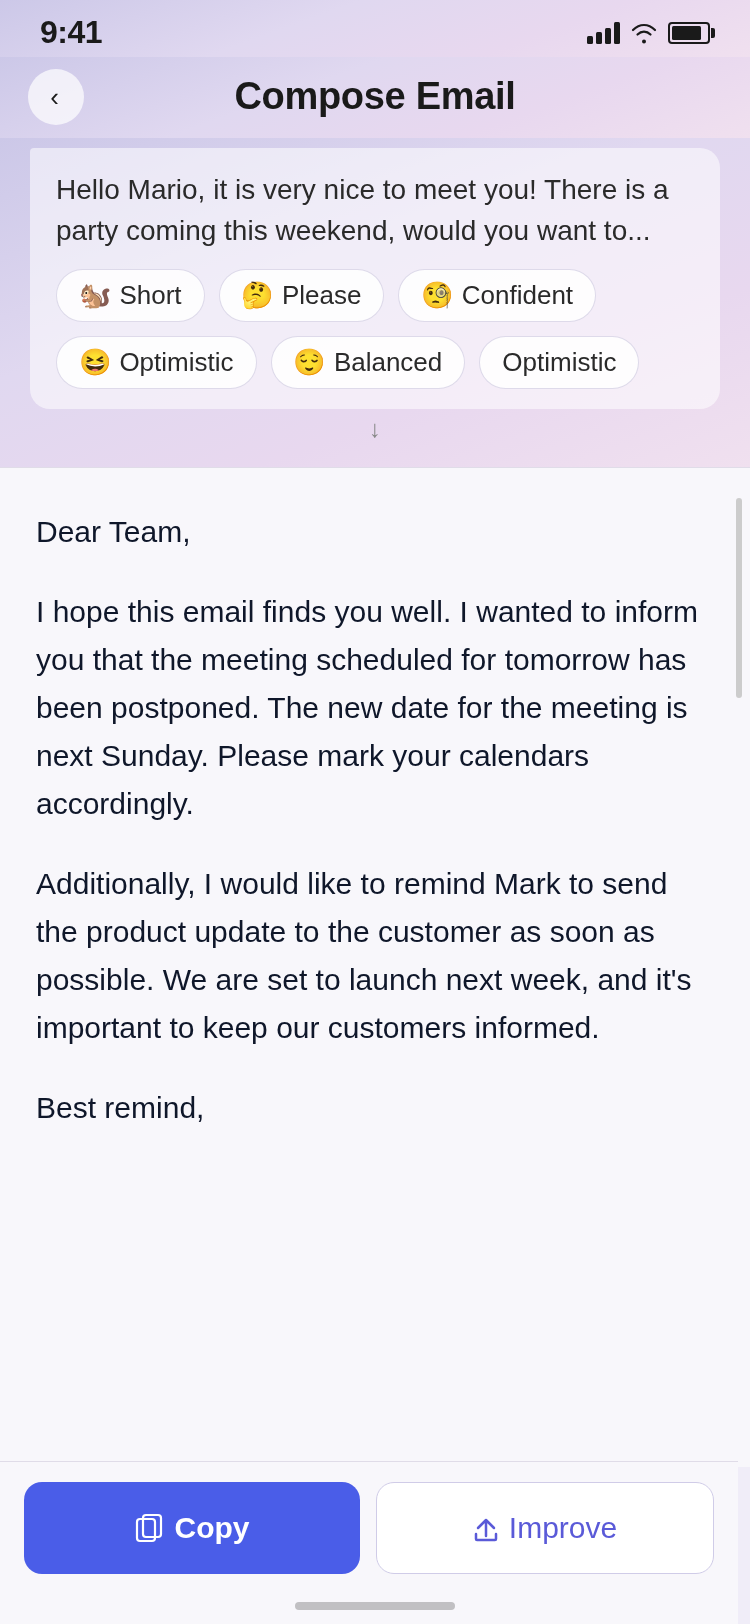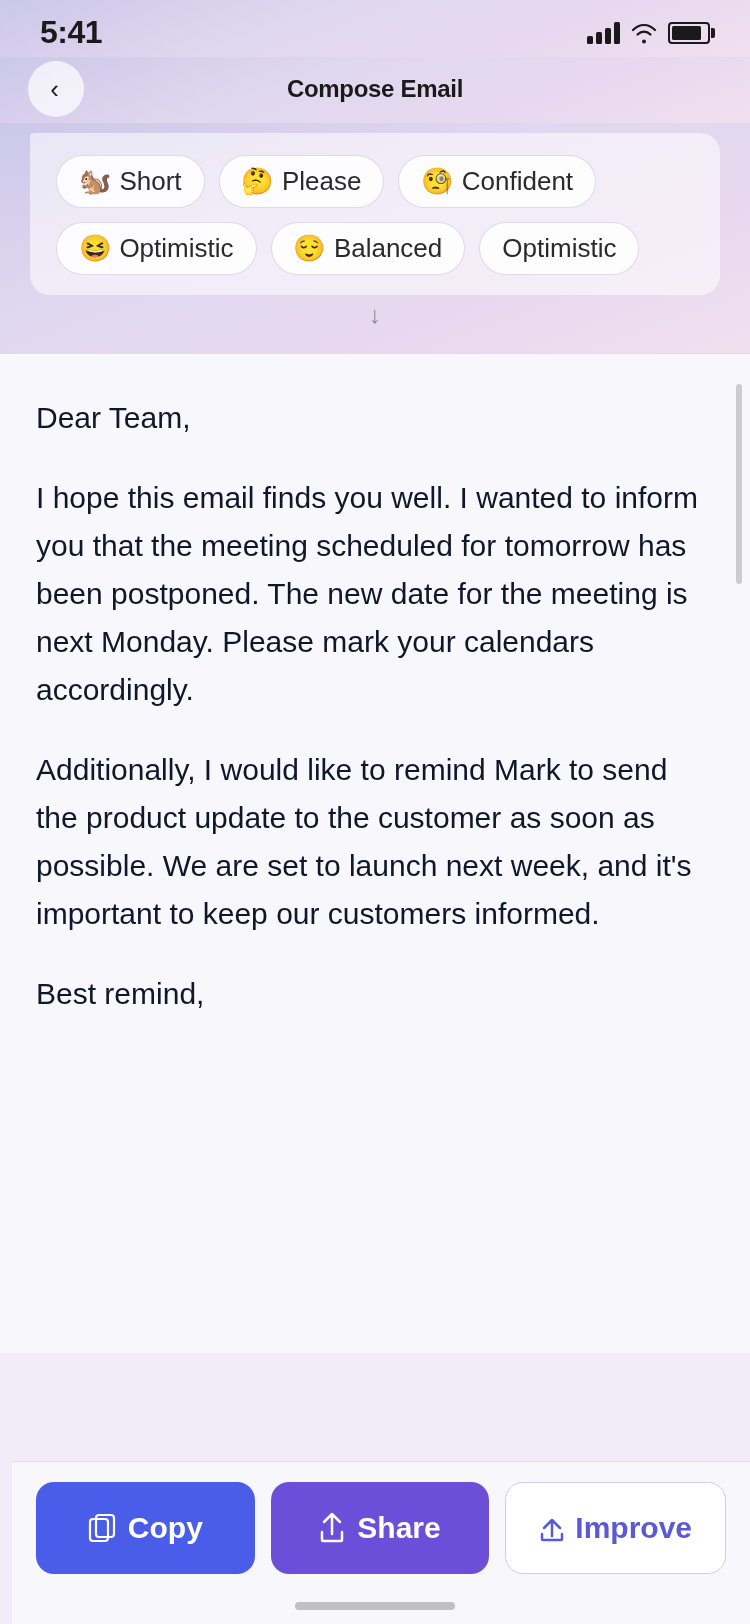--- a/index.html
+++ b/index.html
@@ -108,21 +108,21 @@
     }
 
     .back-chevron {
       font-size: 26px;
       color: #1a1a1a;
       line-height: 1;
       margin-left: -3px;
     }
 
     .header-title {
-      font-size: 24px;
+      font-size: 38px;
       font-weight: 700;
       color: #1a1a1a;
       letter-spacing: -0.3px;
     }
 
     
     .suggestion-section {
       background: linear-gradient(160deg, #ccc8e8 0%, #e0d8f0 40%, #e8d8ef 70%, #f0e0ef 100%);
       padding: 10px 30px 20px 30px;
     }
@@ -205,21 +205,21 @@
     }
 
     .email-body p:last-child {
       margin-bottom: 0;
     }
 
     
     .action-bar {
       position: fixed;
       bottom: 0;
-      left: 12px;
+      left: 0;
       width: 738px;
       background: #f8f7fb;
       padding: 20px 24px 50px 24px;
       border-top: 1px solid #e0dce8;
       display: flex;
       gap: 16px;
     }
 
     .btn-copy {
       flex: 1;
@@ -254,21 +254,21 @@
     }
 
     .btn-improve {
       flex: 1;
       background: white;
       border: 1.5px solid #d0cce8;
       border-radius: 18px;
       padding: 28px 20px;
       color: #5a5ad8;
       font-size: 30px;
-      font-weight: 700;
+      font-weight: 400;
       cursor: pointer;
       display: flex;
       align-items: center;
       justify-content: center;
       gap: 10px;
     }
 
     
     .home-indicator {
       position: fixed;
@@ -279,21 +279,21 @@
       height: 8px;
       background: #1a1a1a;
       border-radius: 4px;
       opacity: 0.25;
     }
   </style>
 </head>
 <body>
 
 <div class="status-bar">
-  <span class="status-time">5:41</span>
+  <span class="status-time">9:41</span>
   <div class="status-icons">
     <div class="signal-bars">
       <span></span>
         <span></span>
         <span></span>
         <span></span>
     </div>
 
     <svg width="28" height="22" viewBox="0 0 28 22" fill="none">
       <path d="M14 17.5a2 2 0 1 1 0 4 2 2 0 0 1 0-4z" fill="#1a1a1a"></path>
@@ -308,20 +308,21 @@
 
 <div class="header">
   <button class="back-button">
     <span class="back-chevron">‹</span>
   </button>
   <span class="header-title">Compose Email</span>
 </div>
 
 <div class="suggestion-section">
   <div class="suggestion-bubble">
+    <p class="suggestion-text">Hello Mario, it is very nice to meet you! There is a party coming this weekend, would you want to...</p>
     <div class="tone-pills">
       <button class="tone-pill">
         <span>🐿️</span>
         <span>Short</span>
       </button>
       <button class="tone-pill">
         <span>🤔</span>
         <span>Please</span>
       </button>
       <button class="tone-pill">
@@ -343,43 +344,35 @@
   </div>
   <div class="down-arrow-container">
     <span class="down-arrow">↓</span>
   </div>
 </div>
 
 <div class="email-section">
   <div class="scrollbar"></div>
   <div class="email-body">
     <p>Dear Team,</p>
-    <p>I hope this email finds you well. I wanted to inform you that the meeting scheduled for tomorrow has been postponed. The new date for the meeting is next Monday. Please mark your calendars accordingly.</p>
+    <p>I hope this email finds you well. I wanted to inform you that the meeting scheduled for tomorrow has been postponed. The new date for the meeting is next Sunday. Please mark your calendars accordingly.</p>
     <p>Additionally, I would like to remind Mark to send the product update to the customer as soon as possible. We are set to launch next week, and it's important to keep our customers informed.</p>
     <p>Best remind,</p>
   </div>
 </div>
 
 <div class="action-bar">
   <button class="btn-copy">
 
     <svg width="28" height="30" viewBox="0 0 28 30" fill="none">
       <rect x="2" y="6" width="18" height="22" rx="3" stroke="white" stroke-width="2.2" fill="none"></rect>
       <rect x="8" y="2" width="18" height="22" rx="3" stroke="white" stroke-width="2.2" fill="none"></rect>
     </svg>
     <span>Copy</span>
   </button>
-  <button class="btn-share">
-
-    <svg width="26" height="32" viewBox="0 0 26 32" fill="none">
-      <path d="M13 2v20M5 10l8-8 8 8" stroke="white" stroke-width="2.5" stroke-linecap="round" stroke-linejoin="round"></path>
-      <path d="M3 20v8a1 1 0 0 0 1 1h18a1 1 0 0 0 1-1v-8" stroke="white" stroke-width="2.5" stroke-linecap="round"></path>
-    </svg>
-    <span>Share</span>
-  </button>
   <button class="btn-improve">
 
     <svg width="26" height="28" viewBox="0 0 26 28" fill="none">
       <path d="M13 22V6M5 14l8-8 8 8" stroke="#5a5ad8" stroke-width="2.5" stroke-linecap="round" stroke-linejoin="round"></path>
       <path d="M3 20v5a1 1 0 0 0 1 1h18a1 1 0 0 0 1-1v-5" stroke="#5a5ad8" stroke-width="2.5" stroke-linecap="round"></path>
     </svg>
     <span>Improve</span>
   </button>
 </div>
 

